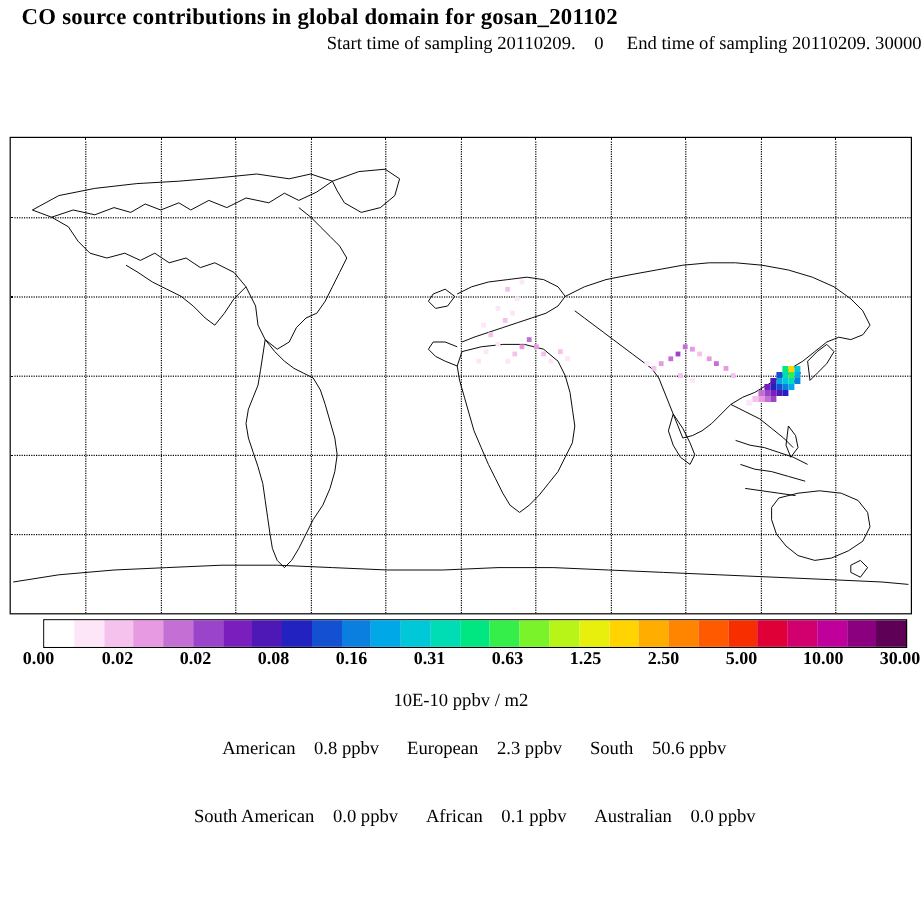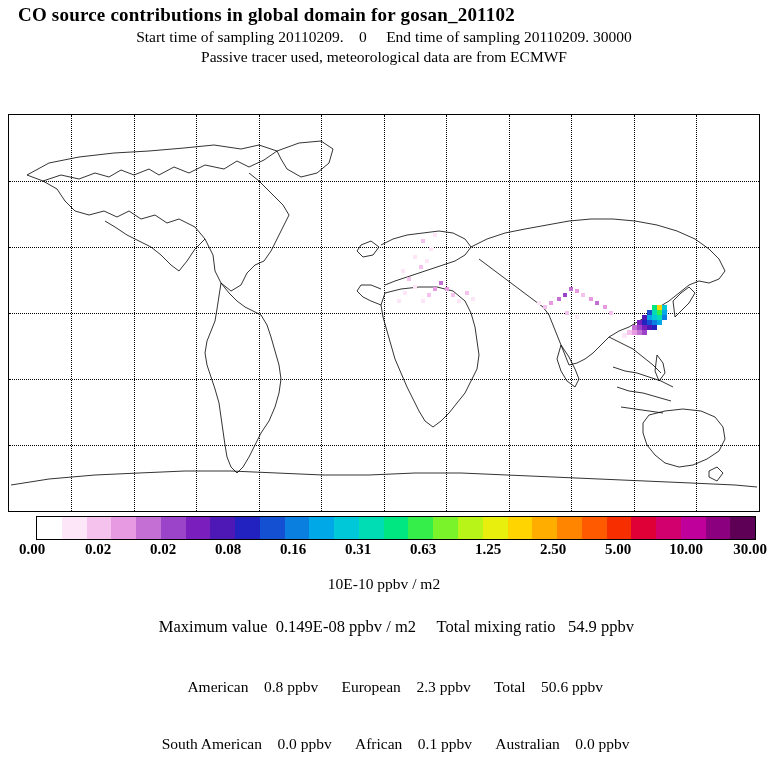--- a/index.html
+++ b/index.html
@@ -28,20 +28,21 @@
     font-weight: bold;
     letter-spacing: 0.2px;
     padding-left: 4px;
     text-align: left;
     margin-left: 14px;
   }
   .sub-line {
     font-size: 15.5px;
     margin-top: 2px;
     white-space: pre;
+    text-align: right;
   }
   .map-frame {
     position: absolute;
     left: 8px;
     top: 114px;
     width: 752px;
     height: 398px;
     border: 1px solid #000000;
     box-sizing: border-box;
     background: #ffffff;
@@ -132,21 +133,20 @@
   .sp { display: inline-block; }
 </style>
 </head>
 <body>
 
 <div id="page">
 
   <div class="title-block">
     <div class="main-title">CO  source contributions in global domain for gosan_201102</div>
     <div class="sub-line">Start time of sampling 20110209.    0     End time of sampling 20110209. 30000</div>
-    <div class="sub-line">Passive tracer used, meteorological data are from ECMWF</div>
   </div>
 
   <div class="map-frame">
 
     <div class="grid-line grid-h" style="top:66px"></div>
     <div class="grid-line grid-h" style="top:132px"></div>
     <div class="grid-line grid-h" style="top:198px"></div>
     <div class="grid-line grid-h" style="top:264px"></div>
     <div class="grid-line grid-h" style="top:330px"></div>
 
@@ -314,24 +314,21 @@
       <span style="left:480px">1.25</span>
       <span style="left:545px">2.50</span>
       <span style="left:610px">5.00</span>
       <span style="left:678px">10.00</span>
       <span style="left:742px">30.00</span>
     </div>
     <div class="cbar-unit">10E-10 ppbv / m2</div>
   </div>
 
   <div class="stats">
-    <div class="row row1">
-      <span>Maximum value</span><span class="sp">&nbsp;&nbsp;</span><span>0.149E-08 ppbv / m2</span><span class="sp">&nbsp;&nbsp;&nbsp;&nbsp;&nbsp;</span><span>Total mixing ratio</span><span class="sp">&nbsp;&nbsp;&nbsp;</span><span>54.9 ppbv</span>
-    </div>
     <div class="row">
-      <span>American</span><span class="sp">&nbsp;&nbsp;&nbsp;&nbsp;</span><span>0.8 ppbv</span><span class="sp">&nbsp;&nbsp;&nbsp;&nbsp;&nbsp;&nbsp;</span><span>European</span><span class="sp">&nbsp;&nbsp;&nbsp;&nbsp;</span><span>2.3 ppbv</span><span class="sp">&nbsp;&nbsp;&nbsp;&nbsp;&nbsp;&nbsp;</span><span>Total</span><span class="sp">&nbsp;&nbsp;&nbsp;&nbsp;</span><span>50.6 ppbv</span>
+      <span>American</span><span class="sp">&nbsp;&nbsp;&nbsp;&nbsp;</span><span>0.8 ppbv</span><span class="sp">&nbsp;&nbsp;&nbsp;&nbsp;&nbsp;&nbsp;</span><span>European</span><span class="sp">&nbsp;&nbsp;&nbsp;&nbsp;</span><span>2.3 ppbv</span><span class="sp">&nbsp;&nbsp;&nbsp;&nbsp;&nbsp;&nbsp;</span><span>South</span><span class="sp">&nbsp;&nbsp;&nbsp;&nbsp;</span><span>50.6 ppbv</span>
     </div>
     <div class="row">
       <span>South American</span><span class="sp">&nbsp;&nbsp;&nbsp;&nbsp;</span><span>0.0 ppbv</span><span class="sp">&nbsp;&nbsp;&nbsp;&nbsp;&nbsp;&nbsp;</span><span>African</span><span class="sp">&nbsp;&nbsp;&nbsp;&nbsp;</span><span>0.1 ppbv</span><span class="sp">&nbsp;&nbsp;&nbsp;&nbsp;&nbsp;&nbsp;</span><span>Australian</span><span class="sp">&nbsp;&nbsp;&nbsp;&nbsp;</span><span>0.0 ppbv</span>
     </div>
   </div>
 
 </div>
 
 </body></html>

